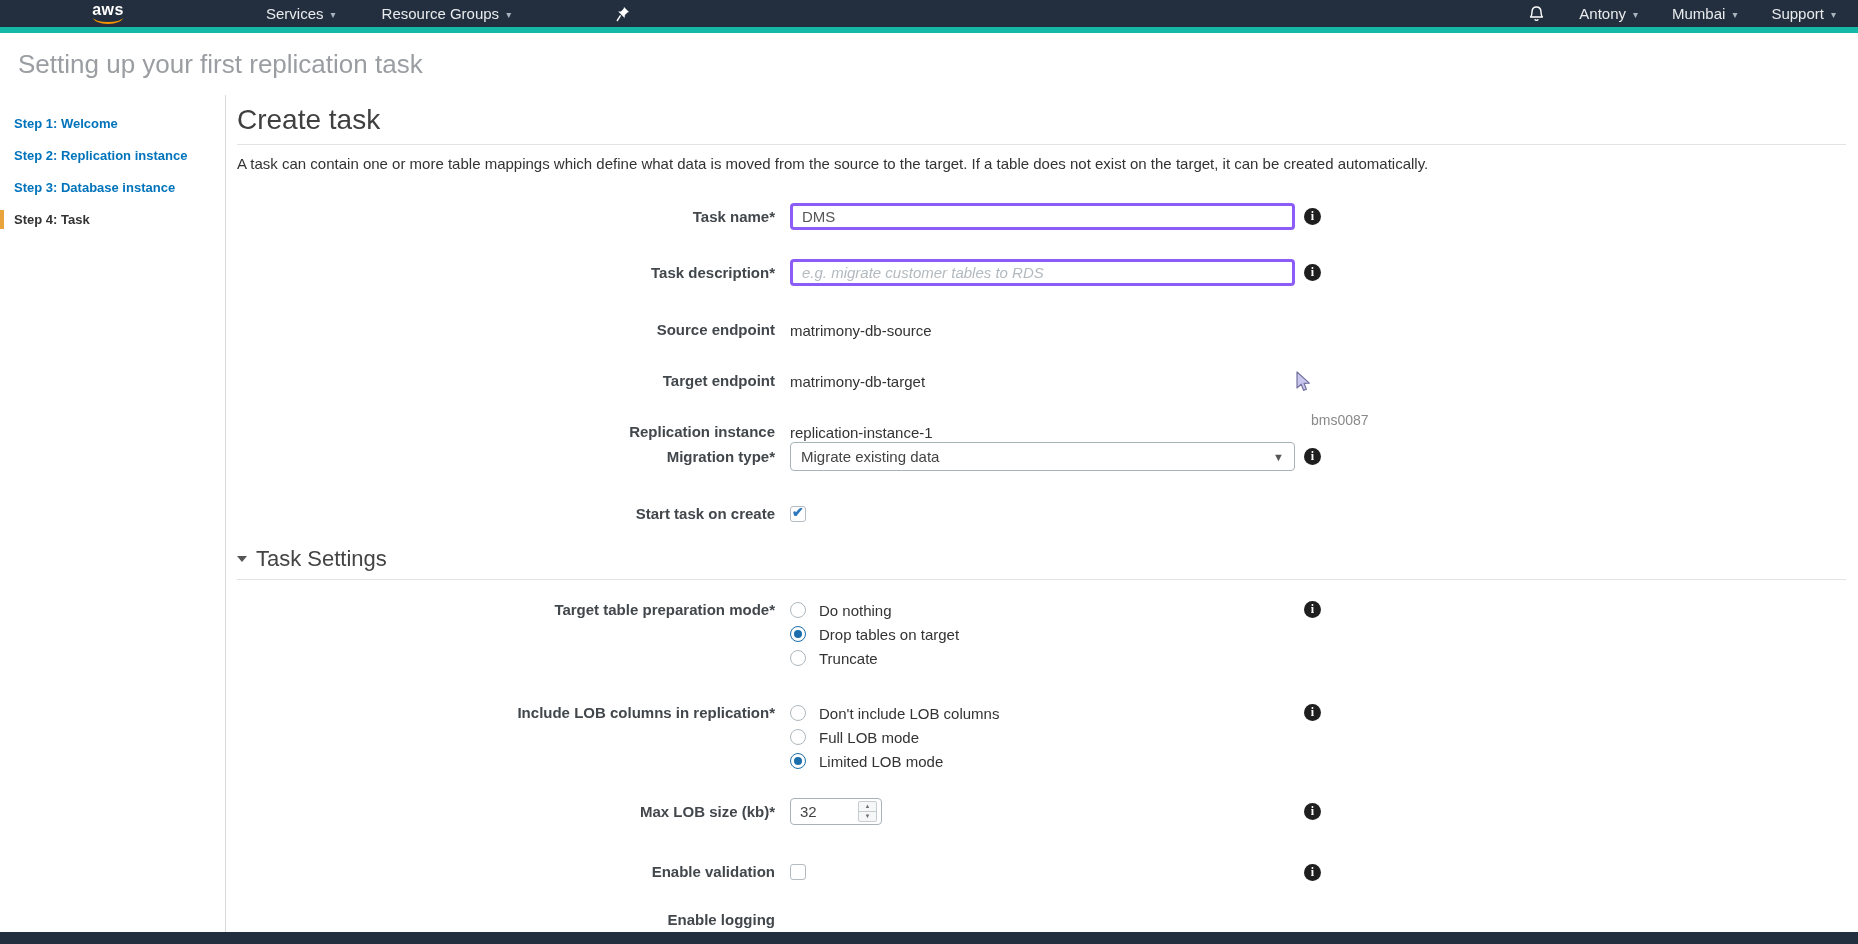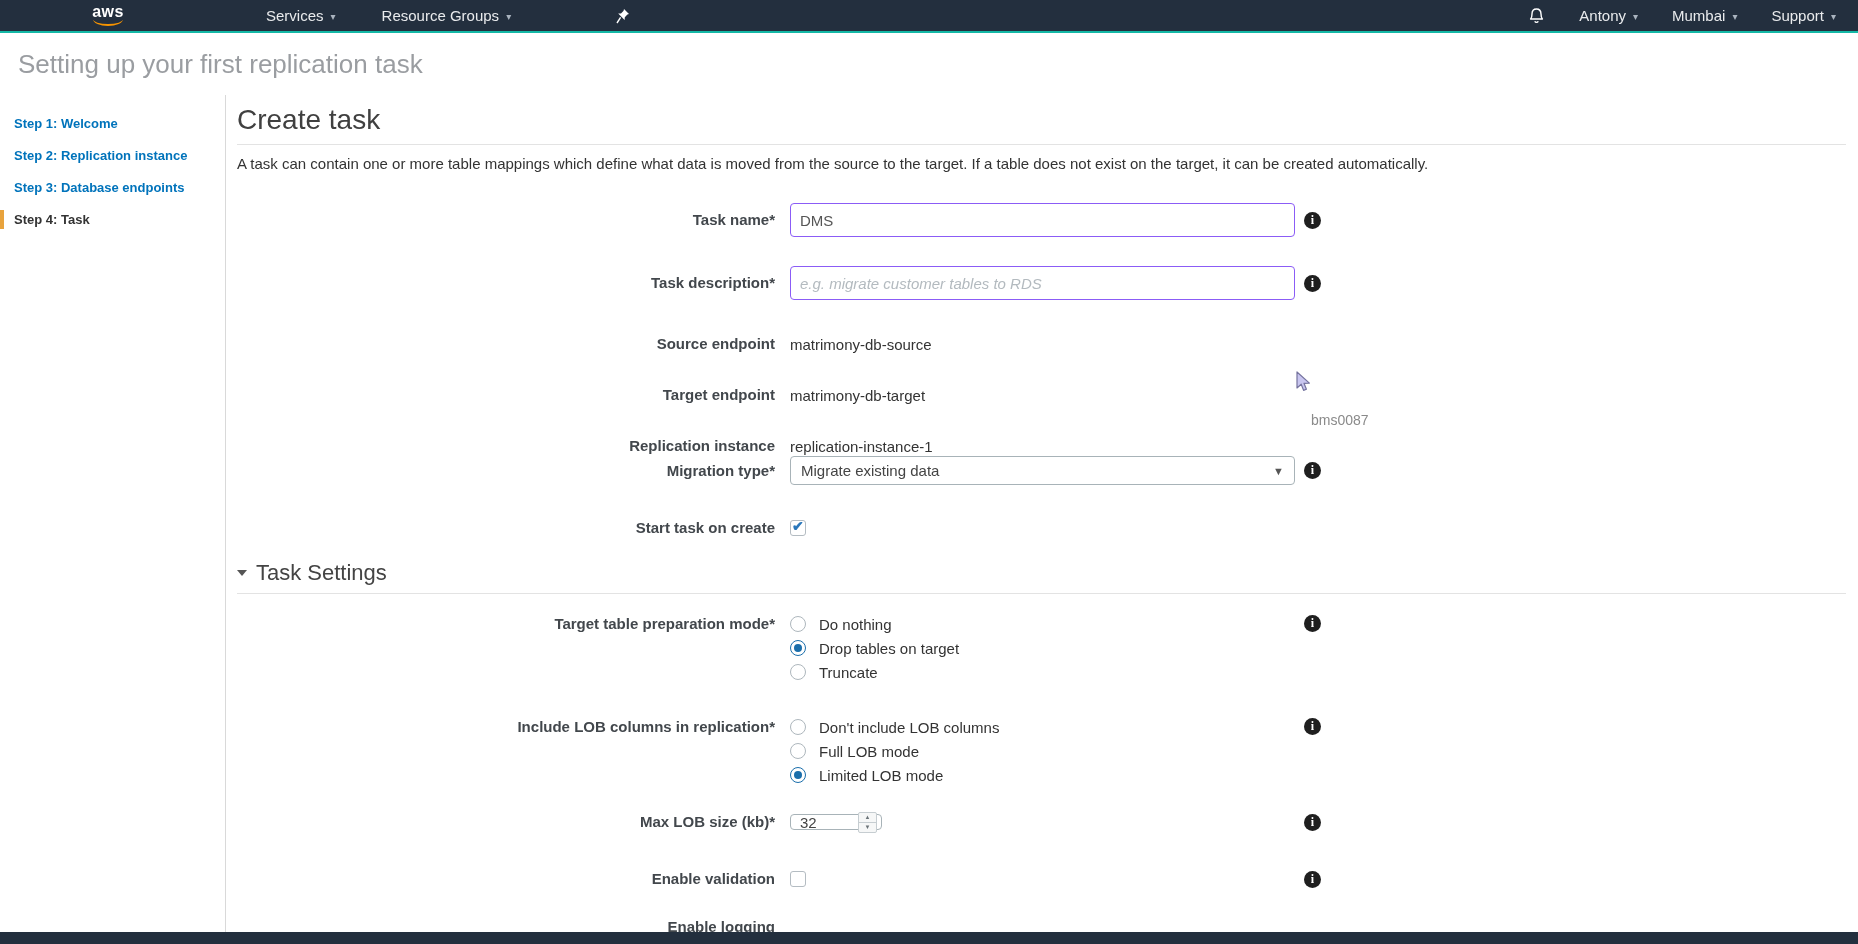--- a/index.html
+++ b/index.html
@@ -1,21 +1,21 @@
 <!DOCTYPE html>
 <html><head>
 <meta charset="utf-8">
 <style>
   * { box-sizing: border-box; margin: 0; padding: 0; }
   html, body { width: 1858px; height: 944px; overflow: hidden; background: #fff;
     font-family: "Liberation Sans", sans-serif; }
 
   
   .topnav { height: 33px; background: #232f3e; display: flex; align-items: center;
-    color: #e9ebed; font-size: 15px; border-bottom: 2px solid #14b8a6; }
+    color: #e9ebed; font-size: 15px; border-bottom: 6px solid #14b8a6; }
   .nav-left { display: flex; align-items: center; }
   .aws-logo { margin-left: 85px; display: flex; flex-direction: column; align-items: center;
     cursor: pointer; width: 46px; }
   .aws-text { color: #fff; font-weight: bold; font-size: 16px; line-height: 14px; letter-spacing: .5px; }
   .aws-smile { width: 30px; height: 8px; border-bottom: 2px solid #f79400;
     border-radius: 0 0 60% 60%/0 0 100% 100%; margin-top: -1px; }
   .nav-item { display: flex; align-items: center; cursor: pointer; color: #e9ebed; }
   .nav-item .caret { font-size: 10px; color: #aab4bf; margin-left: 7px; padding-top: 2px; }
   .nav-services { margin-left: 135px; }
   .nav-rg { margin-left: 46px; }
@@ -39,22 +39,22 @@
   hr.rule { border: none; border-top: 1px solid #e3e3e3; }
   .desc { font-size: 15px; color: #333; margin-top: 10px; line-height: 18px; }
 
   
   .frow { display: flex; align-items: center; }
   .frow.top { align-items: flex-start; }
   .flabel { width: 553px; flex: 0 0 553px; text-align: right; padding-right: 15px;
     font-size: 15px; font-weight: bold; color: #42474c; line-height: 20px; }
   .frow.top .flabel { line-height: 24px; }
   .fvalue { font-size: 15px; color: #333; }
-  .tinput { width: 505px; height: 27px; border: 1px solid #8b5cf6; border-radius: 4px;
-    padding: 16px 9px; font-size: 15px; color: #555; font-family: "Liberation Sans", sans-serif;
+  .tinput { width: 505px; height: 27px; border: 3px solid #8b5cf6; border-radius: 4px;
+    padding: 6px 9px; font-size: 15px; color: #555; font-family: "Liberation Sans", sans-serif;
     background: #fff; outline: none; }
   .tinput::placeholder { color: #b3babf; font-style: italic; }
   .fselect { width: 505px; height: 29px; border: 1px solid #a8b3b8; border-radius: 4px;
     background: #fff; display: flex; align-items: center; padding: 0 10px; font-size: 15px;
     color: #444; cursor: pointer; }
   .fselect .sel-caret { margin-left: auto; font-size: 11px; color: #555; }
   .info { width: 17px; height: 17px; border-radius: 50%; background: #1f1f1f; color: #fff;
     font: bold 12px/17px "Liberation Serif", serif; text-align: center; margin-left: 9px;
     flex: 0 0 17px; cursor: pointer; }
   .frow.top .info { margin-top: 3px; }
@@ -67,21 +67,21 @@
   .opts { display: flex; flex-direction: column; width: 505px; }
   .opt { display: flex; align-items: center; height: 24px; cursor: pointer; }
   .radio { width: 16px; height: 16px; border: 1px solid #aeb7bd; border-radius: 50%;
     background: #fff; margin-right: 13px; position: relative; flex: 0 0 16px; }
   .radio.sel { border-color: #1a6eab; }
   .radio.sel::after { content: ""; position: absolute; left: 3px; top: 3px; width: 8px;
     height: 8px; border-radius: 50%; background: #1a6eab; }
   .optlabel { font-size: 15px; color: #333; }
 
   
-  .spinbox { width: 92px; height: 16px; border: 1px solid #a8b3b8; border-radius: 4px;
+  .spinbox { width: 92px; height: 27px; border: 1px solid #a8b3b8; border-radius: 4px;
     display: flex; align-items: center; padding: 0 4px 0 9px; background: #fff; }
   .spinval { font-size: 15px; color: #444; flex: 1; }
   .spinner { width: 19px; height: 21px; border: 1px solid #c6cdd1; border-radius: 2px;
     display: flex; flex-direction: column; background: #f6f7f7; }
   .spinbtn { flex: 1; font-size: 6px; line-height: 9px; text-align: center; color: #6b7378;
     cursor: pointer; }
   .spinbtn + .spinbtn { border-top: 1px solid #c6cdd1; }
 
   
   .section-head { display: flex; align-items: center; font-size: 22px; color: #444; }
@@ -142,21 +142,21 @@
 </div>
 
 <div class="pagetitle-wrap">
   <div class="pagetitle">Setting up your first replication task</div>
 </div>
 
 <div class="wizard">
   <div class="sidebar">
     <div class="step">Step 1: Welcome</div>
     <div class="step">Step 2: Replication instance</div>
-    <div class="step">Step 3: Database endpoints</div>
+    <div class="step">Step 3: Database instance</div>
     <div class="step active">Step 4: Task</div>
   </div>
 
   <div class="content">
     <h1>Create task</h1>
     <hr class="rule">
     <div class="desc">A task can contain one or more table mappings which define what data is moved from the source to the target. If a table does not exist on the target, it can be created automatically.</div>
 
     <div class="frow" style="margin-top:30px">
       <div class="flabel">Task name*</div>

